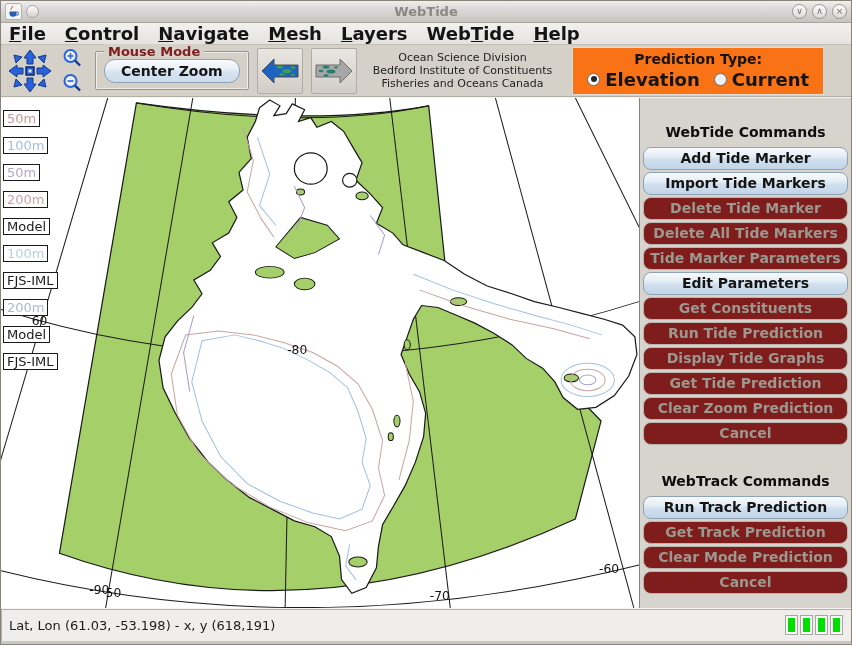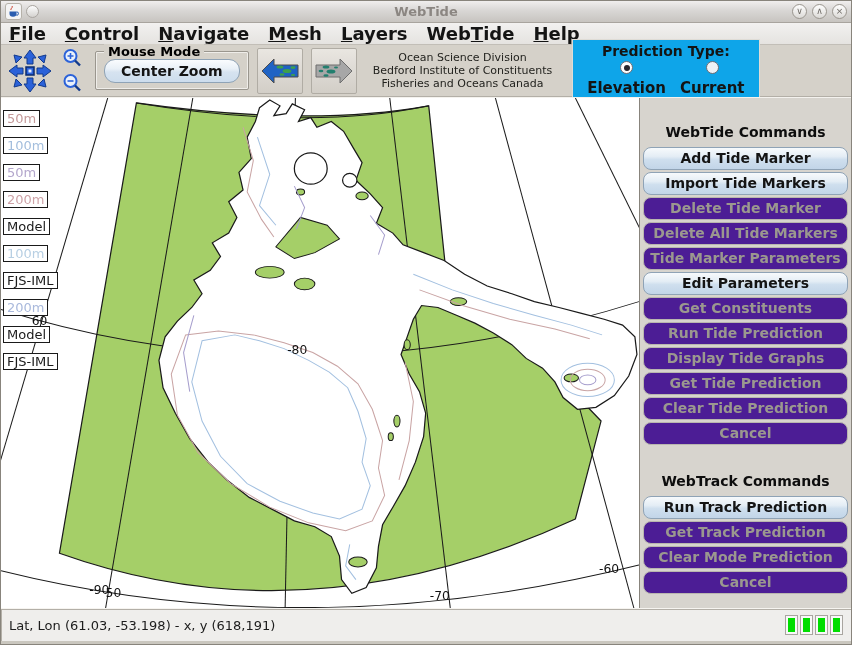--- a/index.html
+++ b/index.html
@@ -18,45 +18,45 @@
   .menubar{height:22px;background:linear-gradient(#f2f1f0,#e5e3e0);border-bottom:1px solid #c2beb7;display:flex;align-items:center;padding:0 8px;gap:19px;flex:0 0 auto;}
   .menu-item{font-size:18px;font-weight:bold;color:#141414;}
   .menu-item u{text-decoration:underline;}
 
   
   .toolbar{height:52px;background:#d5d1c9;border-bottom:1px solid #b3afa7;display:flex;align-items:center;padding:0 6px;gap:8px;flex:0 0 auto;}
   .pan-btn{width:46px;height:46px;display:flex;align-items:center;justify-content:center;}
   .zoomcol{display:flex;flex-direction:column;gap:3px;}
   .zoom-btn{width:22px;height:22px;display:flex;align-items:center;justify-content:center;}
   .groupbox{border:1px solid #9a968e;border-radius:2px;box-shadow:inset 0 0 0 1px #efede9;position:relative;padding:7px 8px 6px;margin-left:4px;}
-  .groupbox .gb-label{position:absolute;top:-8px;left:8px;background:#d5d1c9;padding:0 4px;font-size:13px;font-weight:bold;color:#000000;}
+  .groupbox .gb-label{position:absolute;top:-8px;left:8px;background:#d5d1c9;padding:0 4px;font-size:13px;font-weight:bold;color:#7f1d1d;}
   .push-btn{background:linear-gradient(#fafcfe,#e9f0f7 40%,#d6e3f0 55%,#cddded);border:1px solid #8fa3b6;border-radius:11px;font-size:14px;font-weight:bold;color:#141414;padding:3px 16px;min-width:128px;text-align:center;}
   .nav-btn{width:46px;height:46px;background:linear-gradient(#e9e6e1,#d2cec7);border:1px solid #b0aca4;border-radius:2px;display:flex;align-items:center;justify-content:center;}
   .org{flex:0 0 auto;text-align:center;font-size:11px;line-height:13px;color:#23231f;margin:0 8px;}
-  .pred-panel{background:#0ea5e9;border:1px solid #dfdcd6;padding:3px 14px 4px;text-align:center;margin-left:4px;}
+  .pred-panel{background:#f97316;border:1px solid #dfdcd6;padding:3px 14px 4px;text-align:center;margin-left:4px;}
   .pred-title{font-size:14px;font-weight:bold;color:#141414;margin-bottom:2px;}
   .pred-opts{display:flex;gap:14px;justify-content:center;align-items:center;}
-  .radio-opt{display:flex;align-items:center;gap:5px;font-size:15px;font-weight:bold;color:#141414;flex-direction:column;}
+  .radio-opt{display:flex;align-items:center;gap:5px;font-size:18px;font-weight:bold;color:#141414;}
   .radio{width:13px;height:13px;border-radius:50%;border:1px solid #6c6c74;background:#fdfdfd;display:inline-flex;align-items:center;justify-content:center;}
   .radio.sel::after{content:"";width:6px;height:6px;border-radius:50%;background:#26262e;}
   .radio.unsel{background:#eef2f6;}
 
   
   .content{flex:1 1 auto;display:flex;min-height:0;border-top:1px solid #f4f2ee;}
   .map-area{flex:1 1 auto;position:relative;background:#ffffff;border-right:1px solid #88847c;overflow:hidden;}
   .map-svg{position:absolute;inset:0;width:100%;height:100%;}
   .layer-stack{position:absolute;left:2px;top:12px;display:flex;flex-direction:column;gap:10px;}
   .layer-btn{background:#ffffff;border:1px solid #1a1a1a;font-size:13px;line-height:15px;padding:0 3px;width:fit-content;font-weight:normal;}
 
   
   .sidebar{flex:0 0 211px;background:#d7d4ce;padding:26px 3px 0 3px;display:flex;flex-direction:column;}
   .cmd-title{font-size:14px;font-weight:bold;color:#0d0d0d;text-align:center;margin-bottom:7px;}
   .cmd-btn{height:23px;margin-bottom:2px;border-radius:8px;font-size:14px;font-weight:bold;text-align:center;line-height:21px;}
   .cmd-btn.on{background:linear-gradient(#f7fafc,#e4edf5 40%,#cfdfee 55%,#c2d5e8);border:1px solid #8fa3b6;color:#141414;}
-  .cmd-btn.off{background:#4c1d95;border:1px solid #b9b6af;color:#9b988f;}
+  .cmd-btn.off{background:#7f1d1d;border:1px solid #b9b6af;color:#9b988f;}
   .cmd-gap{height:26px;}
 
   
   .statusbar{height:16px;flex:0 0 auto;background:#efeeec;border-top:1px solid #f6f4f0;box-shadow:inset 1px 1px 0 #b3afa7;display:flex;align-items:center;padding:16px 8px;border-bottom:3px solid #cac7bf;}
   .status-text{font-size:13px;color:#1c1c1c;}
   .indicators{margin-left:auto;display:flex;gap:2px;align-items:center;}
   .ind{width:13px;height:20px;background:#f8f8f8;border:1px solid #a9a5a0;display:flex;align-items:center;justify-content:center;}
   .ind-bar{width:7px;height:14px;}
 </style>
 </head>
@@ -258,21 +258,21 @@
         <div class="cmd-btn on">Add Tide Marker</div>
         <div class="cmd-btn on">Import Tide Markers</div>
         <div class="cmd-btn off">Delete Tide Marker</div>
         <div class="cmd-btn off">Delete All Tide Markers</div>
         <div class="cmd-btn off">Tide Marker Parameters</div>
         <div class="cmd-btn on">Edit Parameters</div>
         <div class="cmd-btn off">Get Constituents</div>
         <div class="cmd-btn off">Run Tide Prediction</div>
         <div class="cmd-btn off">Display Tide Graphs</div>
         <div class="cmd-btn off">Get Tide Prediction</div>
-        <div class="cmd-btn off">Clear Tide Prediction</div>
+        <div class="cmd-btn off">Clear Zoom Prediction</div>
         <div class="cmd-btn off">Cancel</div>
         <div class="cmd-gap"></div>
         <div class="cmd-title">WebTrack Commands</div>
         <div class="cmd-btn on">Run Track Prediction</div>
         <div class="cmd-btn off">Get Track Prediction</div>
         <div class="cmd-btn off">Clear Mode Prediction</div>
         <div class="cmd-btn off">Cancel</div>
       </div>
   </div>
 

